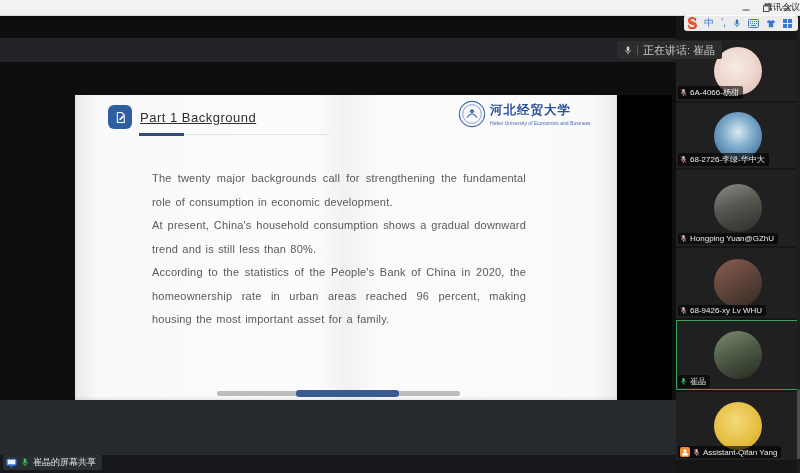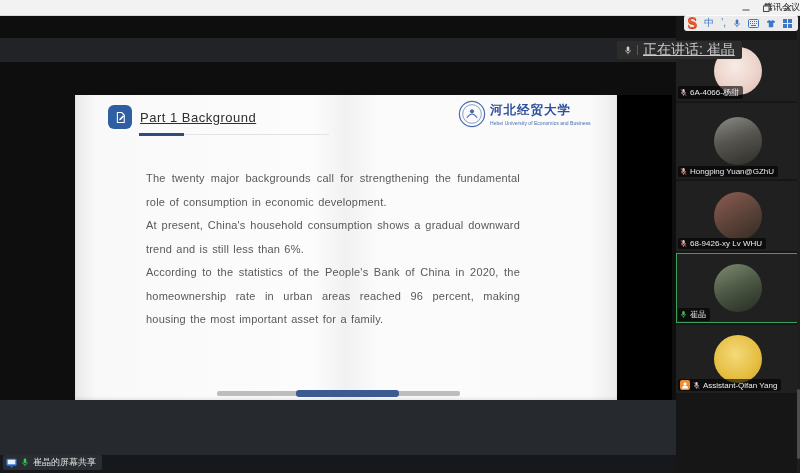--- a/index.html
+++ b/index.html
@@ -30,21 +30,21 @@
   .ime-ic { display:flex; align-items:center; }
 
   
   .stage { position:absolute; left:0; top:16px; width:676px; height:457px; background:#0e0e0e; }
   .top-strip { position:absolute; left:0; top:22px; width:676px; height:24px; background:#222326; }
   .toast {
     position:absolute; left:617px; top:25px; height:18px; z-index:8;
     display:flex; align-items:center; gap:5px; background:#2c2c2c;
     padding:0 7px; border-radius:2px; white-space:nowrap;
   }
-  .toast span { font-size:14px; color:#c9c9c9;text-decoration:underline; }
+  .toast span { font-size:11px; color:#c9c9c9; }
   .toast .divider { width:1px; height:10px; background:#5a5a5a; }
 
   
   .screen-area { position:absolute; left:75px; top:79px; width:597px; height:305px; background:#000; }
   .page {
     position:absolute; left:0; top:0; width:542px; height:305px;
     background:linear-gradient(90deg,#e9e9e9 0%,#f9f9f9 4%,#fcfcfc 44%,#f1f1f1 50%,#fbfbfb 56%,#fafafa 95%,#ececec 100%);
     box-shadow:inset 0 -2px 3px rgba(0,0,0,0.08);
   }
   .slide-icon {
@@ -55,21 +55,21 @@
                  font-weight:500; letter-spacing:0.5px;text-decoration:underline; }
   .rule { position:absolute; left:64px; top:39px; width:190px; height:1px; background:#e4e4e4; }
   .rule-accent { position:absolute; left:0; top:-1px; width:45px; height:3px; background:#2e4d7b; }
   .uni { position:absolute; left:383px; top:5px; display:flex; align-items:center; gap:4px; }
   .uni-text { display:flex; flex-direction:column; }
   .uni-cn { font-family:Liberation Sans, sans-serif; font-weight:bold; font-size:12.5px;
             color:#2d4f9e; letter-spacing:1px; white-space:nowrap; }
   .uni-en { font-size:6.5px; transform:scale(0.78); transform-origin:left top;
             color:#4a6fae; white-space:nowrap; margin-top:1px; }
   .slide-body {
-    position:absolute; left:71px; top:72px; width:374px;
+    position:absolute; left:77px; top:72px; width:374px;
     font-size:11px; line-height:23.5px; color:#595959;
     text-align:justify; word-spacing:1px; letter-spacing:0.2px;
   }
   .scroll-track { position:absolute; left:142px; top:296px; width:243px; height:5px;
                   background:#bdbdbd; border-radius:2px; }
   .scroll-thumb { position:absolute; left:221px; top:295px; width:103px; height:6.5px;
                   background:#3c5a92; border-radius:3px; }
 
   .lower-strip { position:absolute; left:0; top:384px; width:676px; height:55px; background:#26292e; }
   .bottom-bar { position:absolute; left:0; top:439px; width:676px; height:18px; background:#16181b;
@@ -183,21 +183,21 @@
           <path d="M9.5 19 q5.5 -8 11 0" fill="none" stroke="#4a6fae" stroke-width="1.1"></path>
         </svg>
         <div class="uni-text">
           <span class="uni-cn">河北经贸大学</span>
           <span class="uni-en">Hebei University of Economics and Business</span>
         </div>
       </div>
 
       <div class="slide-body">
         <p>The twenty major backgrounds call for strengthening the fundamental role of consumption in economic development.</p>
-        <p>At present, China's household consumption shows a gradual downward trend and is still less than 6%.</p>
+        <p>At present, China's household consumption shows a gradual downward trend and is still less than 80%.</p>
         <p>According to the statistics of the People's Bank of China in 2020, the homeownership rate in urban areas reached 96 percent, making housing the most important asset for a family.</p>
       </div>
     </div>
     <div class="scroll-track"></div>
     <div class="scroll-thumb"></div>
   </div>
 
   <div class="lower-strip"></div>
 
   <div class="bottom-bar">
@@ -226,20 +226,32 @@
         <svg width="7" height="9" viewBox="0 0 12 14">
             <rect x="4" y="1" width="4" height="7" rx="2" fill="#cfcfcf"></rect>
             <path d="M2.5 6.5 a3.5 3.5 0 0 0 7 0" fill="none" stroke="#cfcfcf" stroke-width="1.2"></path>
             <line x1="6" y1="10.2" x2="6" y2="12.6" stroke="#cfcfcf" stroke-width="1.2"></line>
             <line x1="1.5" y1="1.5" x2="10.5" y2="12.5" stroke="#e05a4e" stroke-width="1.5"></line>
           </svg>
         <span>6A-4066-杨甜</span>
       </div>
     </div>
 
+    <div class="tile" style="height:65px">
+      <div class="avatar" style="background: radial-gradient(circle at 50% 42%, #d9e9f2 0%, #79a6c8 45%, #2e5f8f 100%)"></div>
+      <div class="name-tag">
+        <svg width="7" height="9" viewBox="0 0 12 14">
+            <rect x="4" y="1" width="4" height="7" rx="2" fill="#cfcfcf"></rect>
+            <path d="M2.5 6.5 a3.5 3.5 0 0 0 7 0" fill="none" stroke="#cfcfcf" stroke-width="1.2"></path>
+            <line x1="6" y1="10.2" x2="6" y2="12.6" stroke="#cfcfcf" stroke-width="1.2"></line>
+            <line x1="1.5" y1="1.5" x2="10.5" y2="12.5" stroke="#e05a4e" stroke-width="1.5"></line>
+          </svg>
+        <span>68-2726-李绿-华中大</span>
+      </div>
+    </div>
 
     <div class="tile" style="height:76px">
       <div class="avatar" style="background: linear-gradient(160deg, #8d8d86 0%, #565550 45%, #2d2c28 100%)"></div>
       <div class="name-tag">
         <svg width="7" height="9" viewBox="0 0 12 14">
             <rect x="4" y="1" width="4" height="7" rx="2" fill="#cfcfcf"></rect>
             <path d="M2.5 6.5 a3.5 3.5 0 0 0 7 0" fill="none" stroke="#cfcfcf" stroke-width="1.2"></path>
             <line x1="6" y1="10.2" x2="6" y2="12.6" stroke="#cfcfcf" stroke-width="1.2"></line>
             <line x1="1.5" y1="1.5" x2="10.5" y2="12.5" stroke="#e05a4e" stroke-width="1.5"></line>
           </svg>

